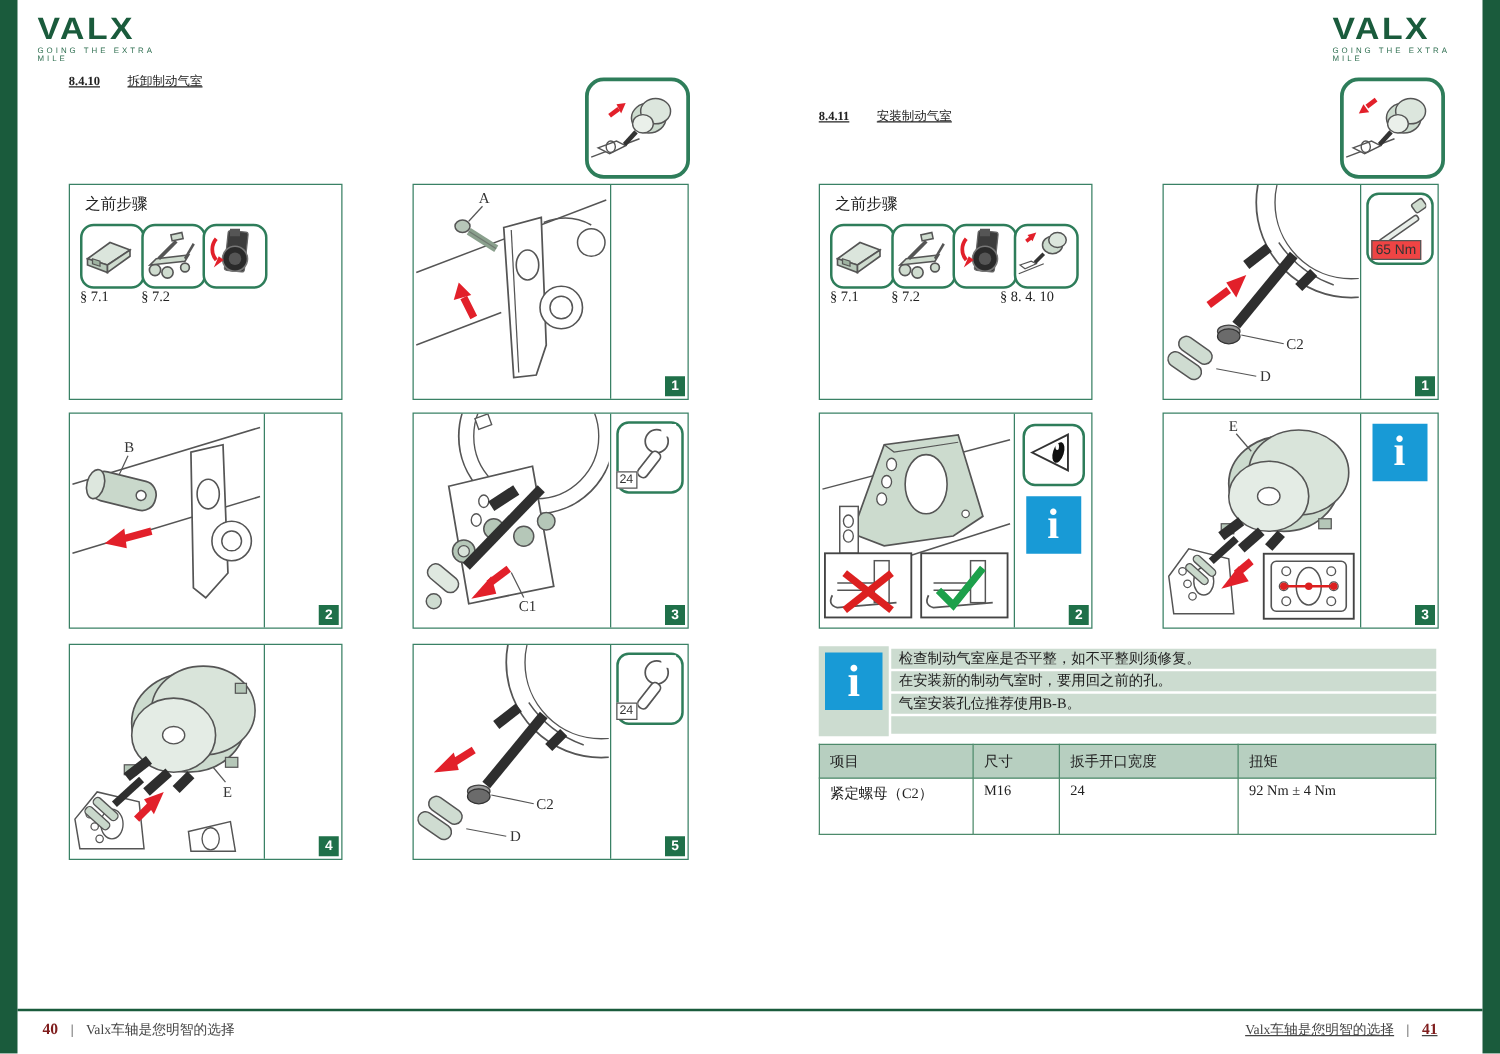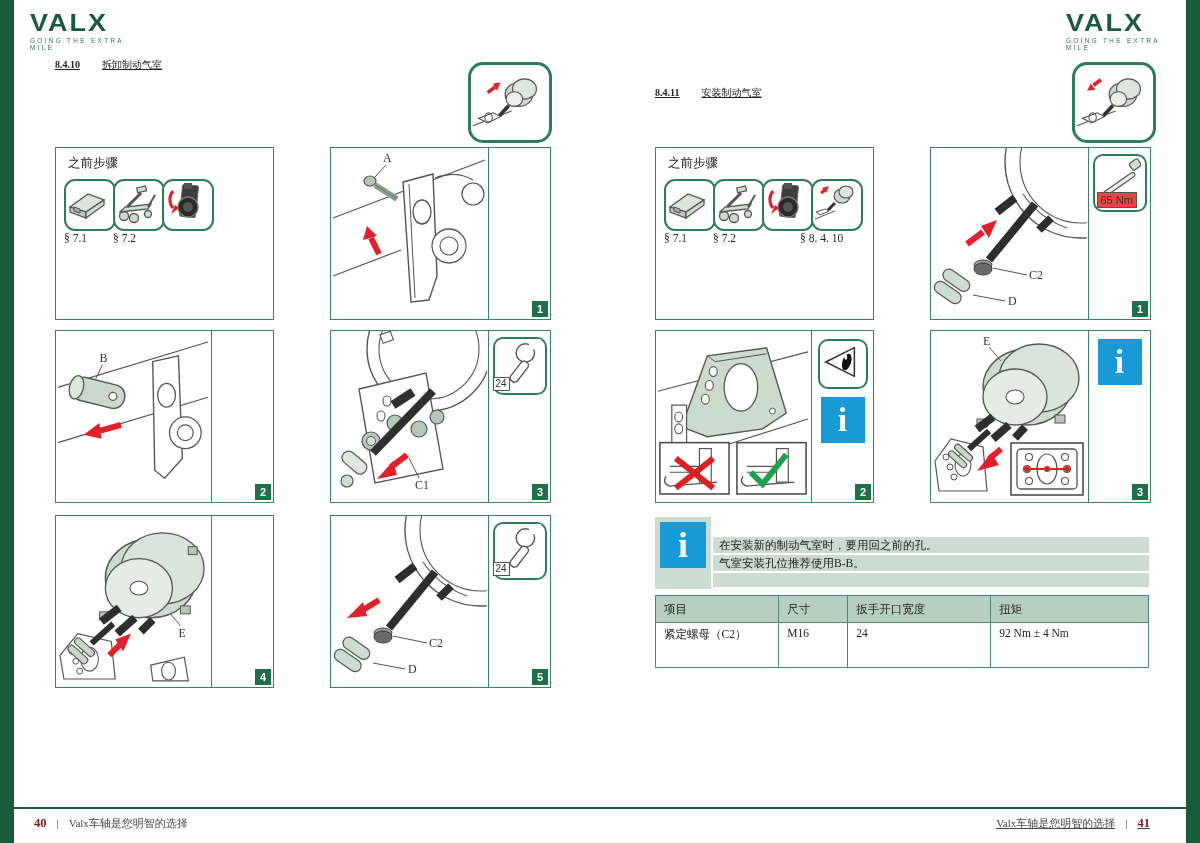--- a/index.html
+++ b/index.html
@@ -469,20 +469,21 @@
     </div>
     <div class="badge">3</div>
   </div>
 
   <div class="infobox">
     <div class="icell">
       <div class="iico">
           <span>i</span>
         </div>
     </div>
+    <div class="inforow" style="top:2px;">检查制动气室座是否平整，如不平整则须修复。</div>
     <div class="inforow" style="top:38px;">气室安装孔位推荐使用B-B。</div>
     <div class="inforow" style="top:20px;">在安装新的制动气室时，要用回之前的孔。</div>
     <div class="inforow" style="top:56px;height:14px;"></div>
   </div>
 
   <table class="spec">
     <thead>
       <tr>
         <th style="width:25%;">项目</th>
         <th style="width:14%;">尺寸</th>

